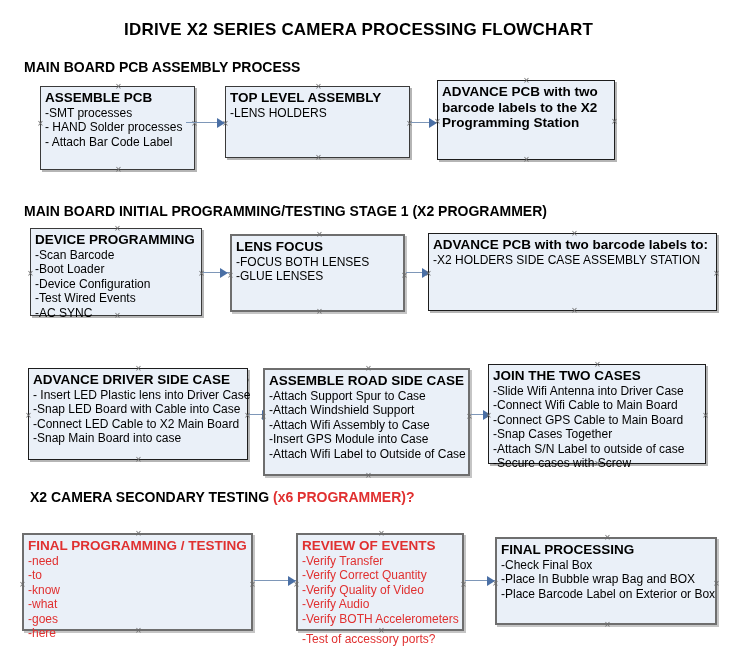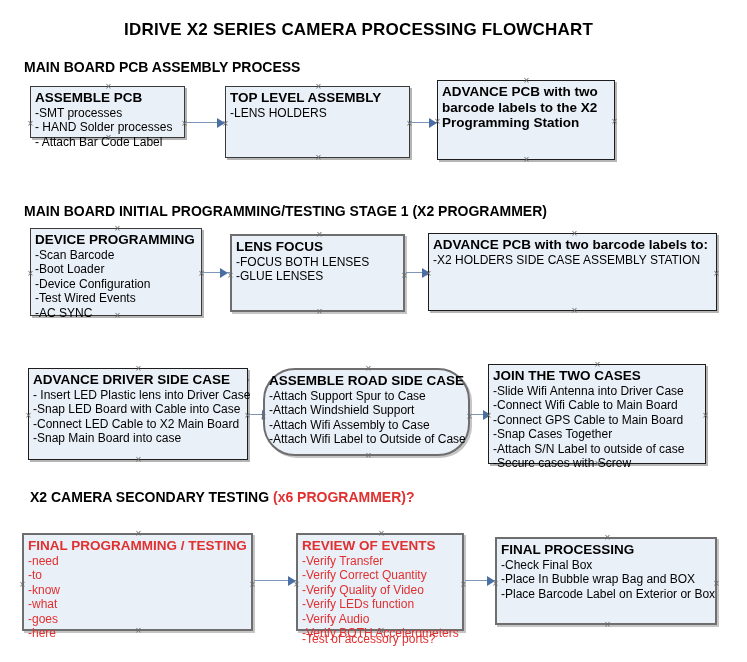--- a/index.html
+++ b/index.html
@@ -116,21 +116,21 @@
 </style>
 </head>
 <body>
 
 <div id="canvas">
 
   <div class="doc-title" style="left:124px; top:20px;">IDRIVE X2  SERIES CAMERA PROCESSING FLOWCHART</div>
 
   <div class="section-title" style="left:24px; top:59px;">MAIN BOARD PCB ASSEMBLY PROCESS</div>
 
-  <div class="node" style="left:30px; top:86px; width:155px; height:52px;">
+  <div class="node" style="left:40px; top:86px; width:155px; height:84px;">
     <div class="node-inner">
       <div class="n-title">ASSEMBLE PCB</div>
       <div class="n-line">-SMT processes</div>
       <div class="n-line">- HAND Solder processes</div>
       <div class="n-line">- Attach Bar Code Label</div>
     </div>
     <span class="handle" style="left:73px; top:-5px;"></span>
     <span class="handle" style="left:73px; bottom:-5px;"></span>
     <span class="handle" style="left:-5px; top:32px;"></span>
     <span class="handle" style="right:-5px; top:32px;"></span>
@@ -221,26 +221,27 @@
     </div>
     <span class="handle" style="left:105px; top:-5px;"></span>
     <span class="handle" style="left:105px; bottom:-5px;"></span>
     <span class="handle" style="left:-5px; top:42px;"></span>
     <span class="handle" style="right:-5px; top:42px;"></span>
   </div>
 
   <div class="conn-line" style="left:249px; top:414px; width:21px;"></div>
   <div class="arrow-head" style="left:262px; top:410px;"></div>
 
-  <div class="node thick" style="left:263px; top:368px; width:207px; height:88px;border-radius:32px;">
+  <div class="node thick" style="left:263px; top:368px; width:207px; height:108px;">
     <div class="node-inner">
       <div class="n-title">ASSEMBLE ROAD SIDE CASE</div>
       <div class="n-line">-Attach Support Spur to Case</div>
       <div class="n-line">-Attach Windshield Support</div>
       <div class="n-line">-Attach Wifi Assembly to Case</div>
+      <div class="n-line">-Insert GPS Module into Case</div>
       <div class="n-line">-Attach Wifi Label to Outside of Case</div>
     </div>
     <span class="handle" style="left:99px; top:-6px;"></span>
     <span class="handle" style="left:99px; bottom:-6px;"></span>
     <span class="handle" style="left:-6px; top:42px;"></span>
     <span class="handle" style="right:-6px; top:42px;"></span>
   </div>
 
   <div class="conn-line" style="left:471px; top:414px; width:20px;"></div>
   <div class="arrow-head" style="left:483px; top:410px;"></div>
@@ -283,21 +284,20 @@
 
   <div class="conn-line" style="left:254px; top:580px; width:43px;"></div>
   <div class="arrow-head" style="left:288px; top:576px;"></div>
 
   <div class="node thick red" style="left:296px; top:533px; width:168px; height:98px;">
     <div class="node-inner">
       <div class="n-title">REVIEW OF EVENTS</div>
       <div class="n-line">-Verify Transfer</div>
       <div class="n-line">-Verify Correct Quantity</div>
       <div class="n-line">-Verify Quality of Video</div>
-      <div class="n-line">-Verify LEDs function</div>
       <div class="n-line">-Verify Audio</div>
       <div class="n-line">-Verify BOTH Accelerometers</div>
     </div>
     <div class="n-line overflow" style="top:97px; color:#e03030;">-Test of accessory ports?</div>
     <span class="handle" style="left:79px; top:-6px;"></span>
     <span class="handle" style="left:79px; bottom:-6px;"></span>
     <span class="handle" style="left:-6px; top:45px;"></span>
     <span class="handle" style="right:-6px; top:45px;"></span>
   </div>
 

